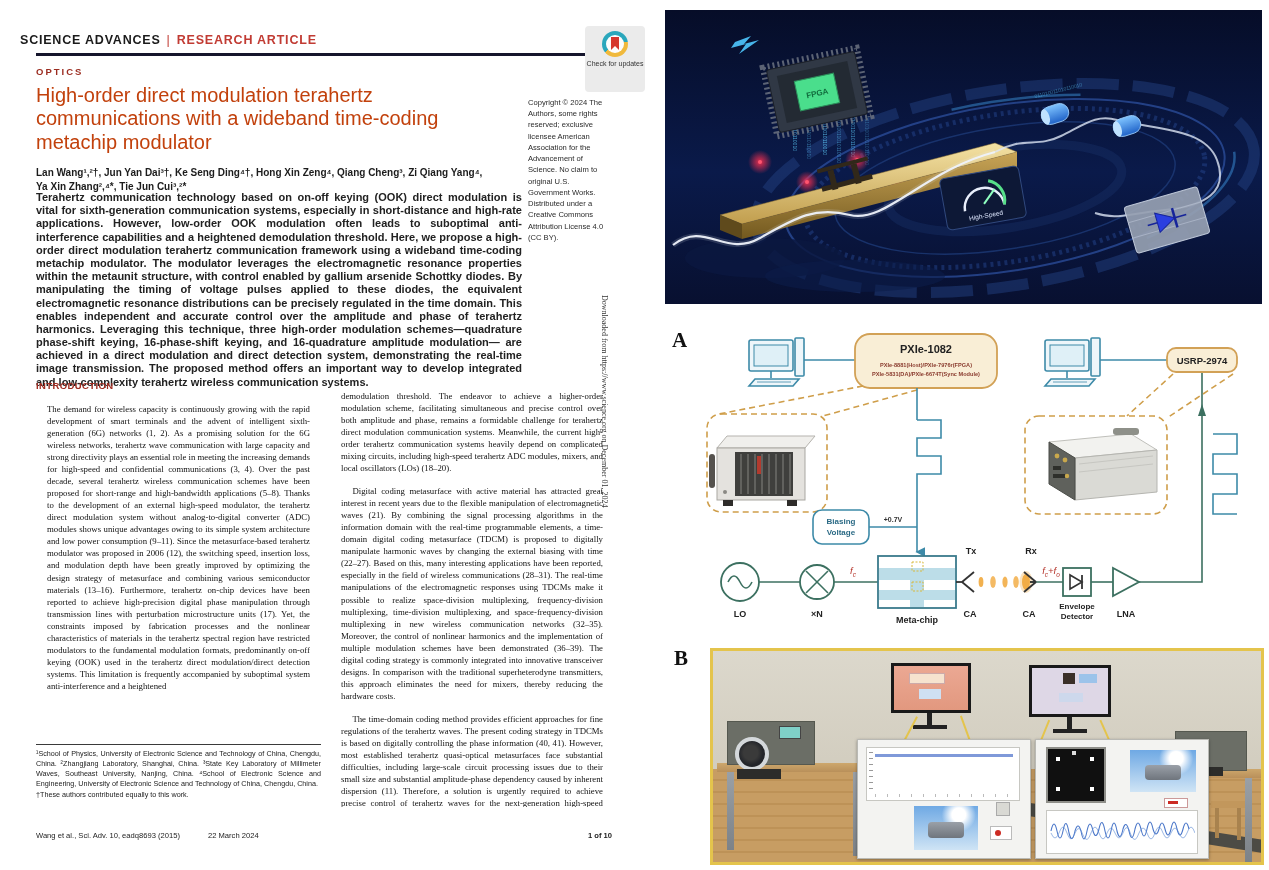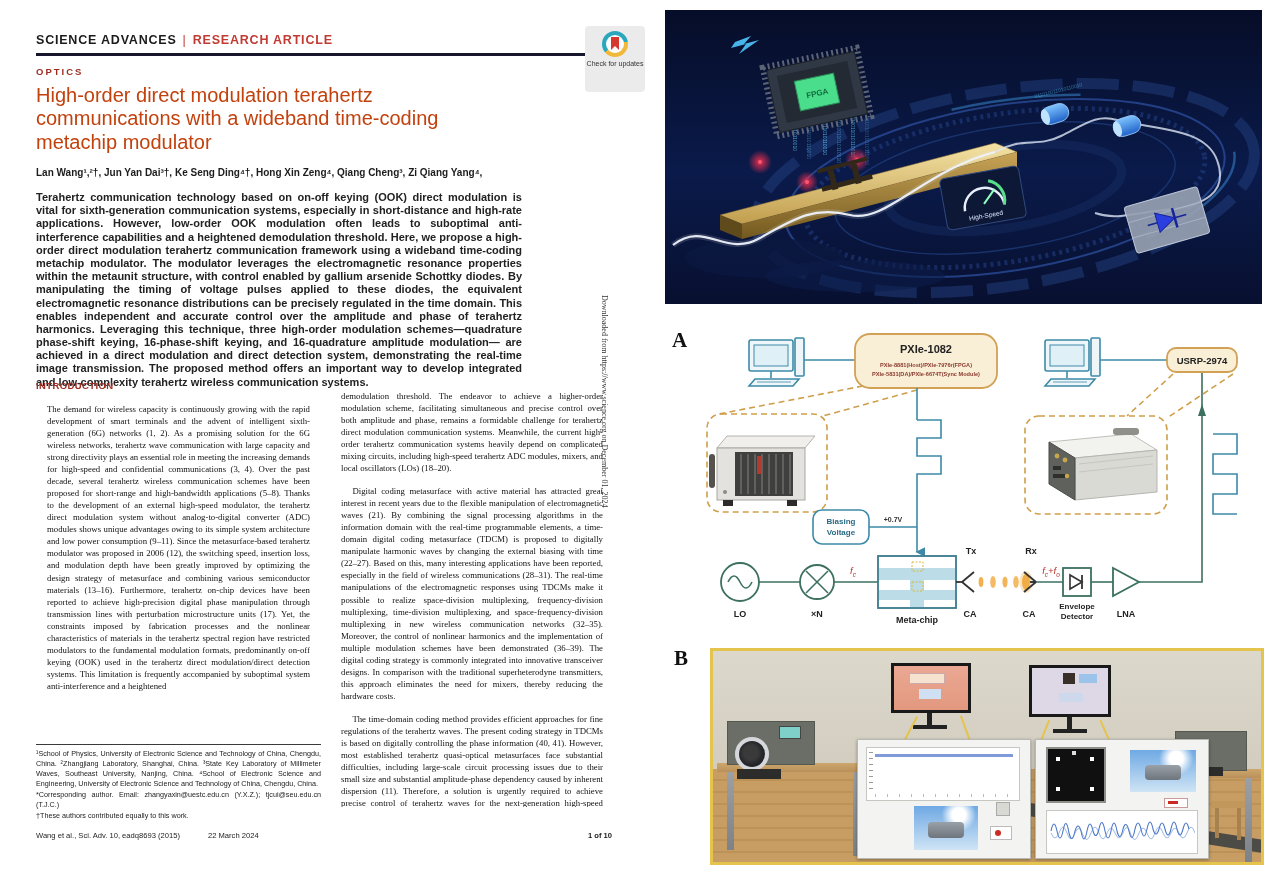--- a/index.html
+++ b/index.html
@@ -2,21 +2,21 @@
 <html><head>
 <meta charset="utf-8">
 <style>
   html,body{margin:0;padding:0;background:#ffffff;}
   #stage{position:relative;width:1269px;height:870px;background:#fff;overflow:hidden;
          font-family:"Liberation Sans","DejaVu Sans",sans-serif;}
   .abs{position:absolute;}
 
   
   #paper{left:0;top:0;width:660px;height:870px;background:#fff;}
-  .jheader{left:36px;top:33px;font-size:12.5px;font-weight:bold;letter-spacing:.8px;color:#1b1b1b;}
+  .jheader{left:20px;top:33px;font-size:12.5px;font-weight:bold;letter-spacing:.8px;color:#1b1b1b;}
   .jheader .sep{color:#c13b33;padding:0 6px;font-weight:normal;}
   .jheader .rtype{color:#c13b33;}
   .hrule{left:36px;top:53px;width:576px;height:2.5px;background:#15152c;}
   .sectlabel{left:36px;top:66px;font-size:9.5px;font-weight:bold;letter-spacing:2px;color:#9b2c20;}
   .ptitle{left:36px;top:84px;width:470px;font-size:20px;line-height:1.17;font-weight:normal;color:#c2410c;}
   .pauthors{left:36px;top:166px;width:500px;font-size:10px;font-weight:bold;color:#1c1c1c;line-height:1.35;}
   .pabstract{left:36px;top:191px;width:486px;font-size:11px;line-height:1.2;font-weight:600;
              color:#222;text-align:justify;}
   .copyright{left:528px;top:97px;width:82px;font-size:7.6px;line-height:1.48;color:#2a2a2a;}
   .badge{left:585px;top:26px;width:60px;height:66px;background:#ebebeb;border-radius:4px;
@@ -87,24 +87,26 @@
       <span>SCIENCE ADVANCES</span><span class="sep">|</span><span class="rtype">RESEARCH ARTICLE</span>
     </div>
     <div class="abs hrule"></div>
 
     <div class="abs sectlabel">OPTICS</div>
 
     <div class="abs ptitle">High-order direct modulation terahertz communications with a wideband time-coding metachip modulator</div>
 
     <div class="abs pauthors">
       <div>Lan Wang¹,²†, Jun Yan Dai³†, Ke Seng Ding⁴†, Hong Xin Zeng⁴, Qiang Cheng³, Zi Qiang Yang⁴,</div>
+      <div>Ya Xin Zhang²,⁴*, Tie Jun Cui³,²*</div>
     </div>
 
     <div class="abs pabstract">Terahertz communication technology based on on-off keying (OOK) direct modulation is vital for sixth-generation communication systems, especially in short-distance and high-rate applications. However, low-order OOK modulation often leads to suboptimal anti-interference capabilities and a heightened demodulation threshold. Here, we propose a high-order direct modulation terahertz communication framework using a wideband time-coding metachip modulator. The modulator leverages the electromagnetic resonance properties within the metaunit structure, with control enabled by gallium arsenide Schottky diodes. By manipulating the timing of voltage pulses applied to these diodes, the equivalent electromagnetic resonance distributions can be precisely regulated in the time domain. This enables independent and accurate control over the amplitude and phase of terahertz harmonics. Leveraging this technique, three high-order modulation schemes—quadrature phase-shift keying, 16-phase-shift keying, and 16-quadrature amplitude modulation— are achieved in a direct modulation and direct detection system, demonstrating the real-time image transmission. The proposed method offers an important way to develop integrated and low-complexity terahertz wireless communication systems.</div>
 
+    <div class="abs copyright">Copyright © 2024 The Authors, some rights reserved; exclusive licensee American Association for the Advancement of Science. No claim to original U.S. Government Works. Distributed under a Creative Commons Attribution License 4.0 (CC BY).</div>
 
     <div class="abs badge">
       <div class="badge-circ">
         <div class="badge-inner">
             <div class="badge-book"></div>
           </div>
       </div>
       <div class="badge-txt">Check for updates</div>
     </div>
 
@@ -114,21 +116,20 @@
     </div>
 
     <div id="col2" class="abs bodycol">
       <p>demodulation threshold. The endeavor to achieve a higher-order modulation scheme, facilitating simultaneous and precise control over both amplitude and phase, remains a formidable challenge for terahertz direct modulation communication systems. Meanwhile, the current high-order terahertz communication systems heavily depend on complicated mixing circuits, including high-speed terahertz ADC modules, mixers, and local oscillators (LOs) (18–20).</p>
       <p class="ind">Digital coding metasurface with active material has attracted great interest in recent years due to the flexible manipulation of electromagnetic waves (21). By combining the signal processing algorithms in the information domain with the real-time programmable elements, a time-domain digital coding metasurface (TDCM) is proposed to digitally manipulate harmonic waves by changing the external biasing with time (22–27). Based on this, many interesting applications have been reported, especially in the field of wireless communications (28–31). The real-time manipulations of the electromagnetic responses using TDCMs make it possible to realize space-division multiplexing, frequency-division multiplexing, time-division multiplexing, and space-frequency-division multiplexing in new wireless communication networks (32–35). Moreover, the control of nonlinear harmonics and the implementation of multiple modulation schemes have been demonstrated (36–39). The digital coding strategy is commonly integrated into innovative transceiver designs. In comparison with the traditional superheterodyne transmitters, this approach eliminates the need for mixers, thereby reducing the hardware costs.</p>
       <p class="ind">The time-domain coding method provides efficient approaches for fine regulations of the terahertz waves. The present coding strategy in TDCMs is based on digitally controlling the phase information (40, 41). However, most established terahertz quasi-optical metasurfaces face substantial difficulties, including large-scale circuit processing issues due to their small size and substantial amplitude-phase dependency caused by inherent dispersion (11). Therefore, a solution is urgently required to achieve precise control of terahertz waves for the next-generation high-speed wireless communication.</p>
     </div>
 
     <div class="abs footnotes">
       <p>¹School of Physics, University of Electronic Science and Technology of China, Chengdu, China. ²Zhangjiang Laboratory, Shanghai, China. ³State Key Laboratory of Millimeter Waves, Southeast University, Nanjing, China. ⁴School of Electronic Science and Engineering, University of Electronic Science and Technology of China, Chengdu, China.</p>
-      <p>*Corresponding author. Email: zhangyaxin@uestc.edu.cn (Y.X.Z.); tjcui@seu.edu.cn (T.J.C.)</p>
       <p>†These authors contributed equally to this work.</p>
     </div>
 
     <div class="abs pfooter">
       <span>Wang et al., Sci. Adv. 10, eadq8693 (2015)</span>
       <span class="date">22 March 2024</span>
       <span class="pg">1 of 10</span>
     </div>
 
     <div class="abs sideways">Downloaded from https://www.science.org on December 01, 2024</div>

